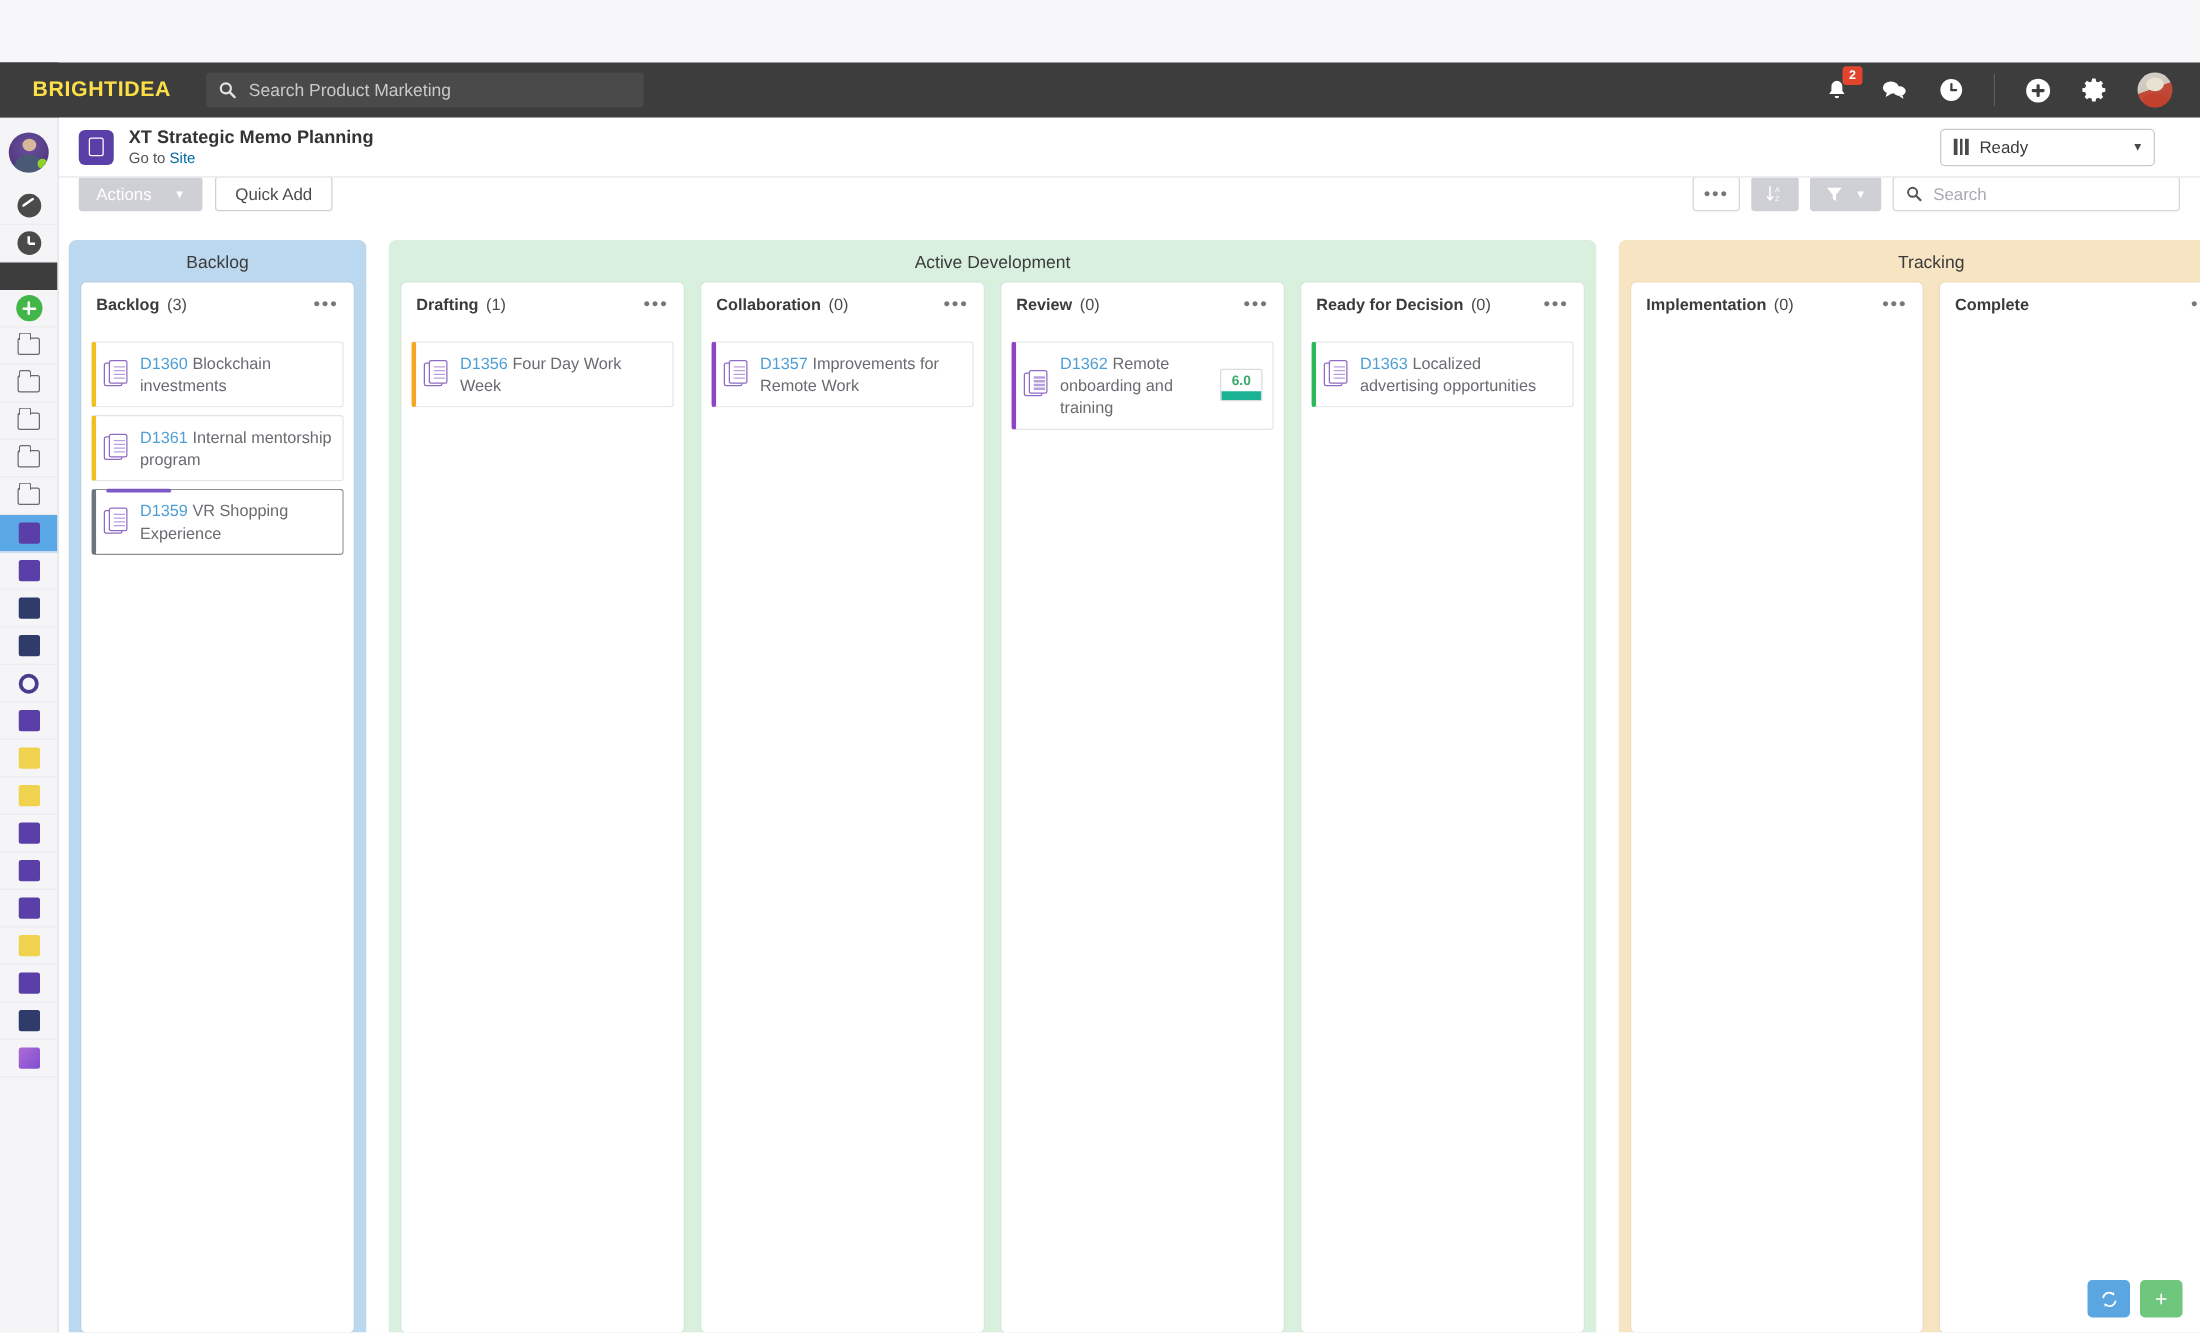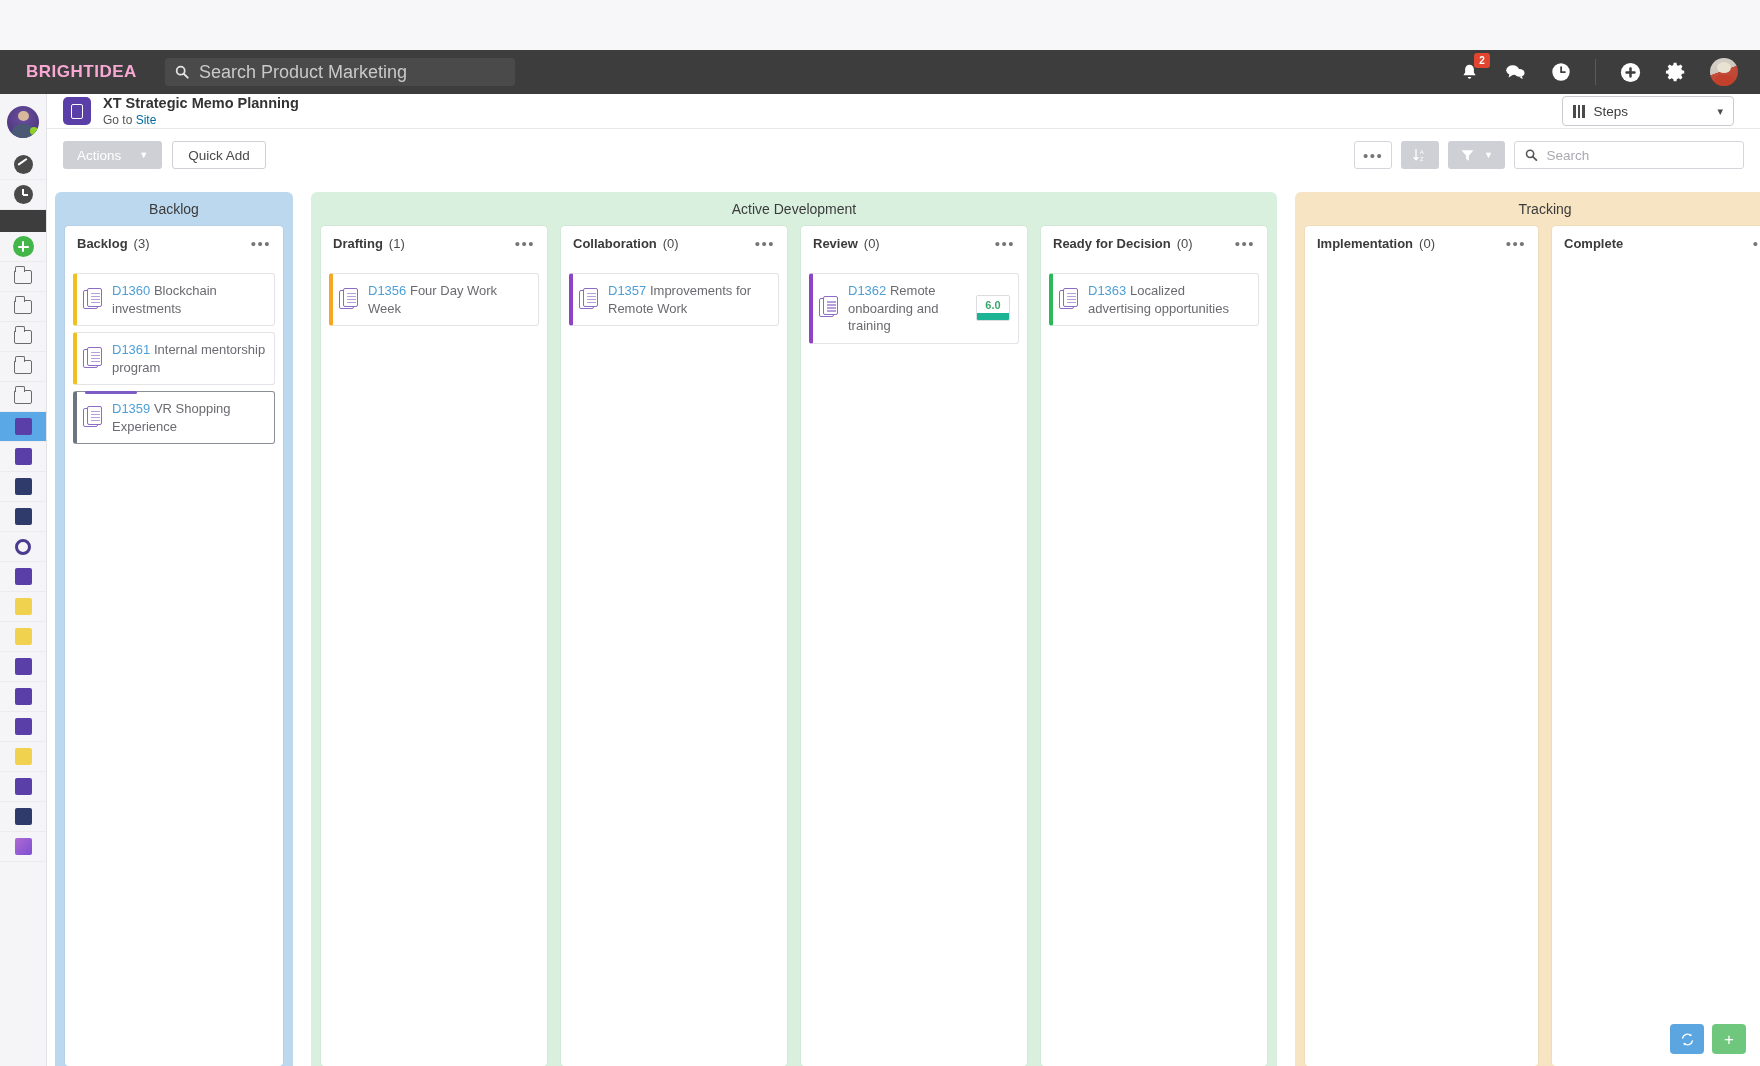--- a/index.html
+++ b/index.html
@@ -15,32 +15,32 @@
   .app-shell { position: absolute; left: 0; top: 50px; right: 0; bottom: 0; background: #ffffff; }
 
   
   .top-header {
     position: absolute; left: 0; top: 50px; right: 0; height: 44px;
     background: #3d3d3d; display: flex; align-items: center;
     z-index: 40;
   }
   .brand {
     width: 165px; padding-left: 26px; flex: 0 0 auto;
-    color: #f9a8d4; font-weight: bold; font-size: 17px;
+    color: #fde047; font-weight: bold; font-size: 17px;
     letter-spacing: 0.5px; font-family: "Liberation Sans", sans-serif;
   }
   .hdr-search {
     width: 350px; height: 28px; background: #4a4a4a; border-radius: 3px;
     display: flex; align-items: center; padding: 0 10px; gap: 10px;
     flex: 0 0 auto;
   }
   .hdr-search .mag { width: 14px; height: 14px; flex: 0 0 auto; }
   .hdr-search input {
     background: transparent; border: none; outline: none;
-    color: #dcdcdc; font-size: 18px; width: 100%;
+    color: #dcdcdc; font-size: 14px; width: 100%;
     font-family: "Liberation Sans", sans-serif;
   }
   .hdr-search input::placeholder { color: #c9c9c9; }
   .hdr-spacer { flex: 1 1 auto; }
   .hdr-icons { display: flex; align-items: center; gap: 22px; padding-right: 22px; }
   .hdr-ic { position: relative; width: 24px; height: 24px; display: flex; align-items: center; justify-content: center; cursor: pointer; }
   .badge {
     position: absolute; top: -7px; right: -9px;
     background: #e2452f; color: #fff; font-size: 10px; font-weight: bold;
     border-radius: 3px; min-width: 16px; height: 15px; line-height: 15px;
@@ -105,23 +105,23 @@
   .ic-plus-g::before,.ic-plus-g::after{content:"";position:absolute;background:#fff;border-radius:1px;}
   .ic-plus-g::before{left:5px;top:9.5px;width:11px;height:2.5px;}
   .ic-plus-g::after{left:9.25px;top:5px;width:2.5px;height:11px;}
   .ic-gauge,.ic-clock-d{width:19px;height:19px;border-radius:50%;background:#4a4a4a;position:relative;}
   .ic-clock-d::before{content:"";position:absolute;left:8.5px;top:4px;width:2px;height:6px;background:#fff;}
   .ic-clock-d::after{content:"";position:absolute;left:9px;top:9px;width:5px;height:2px;background:#fff;}
   .ic-gauge::before{content:"";position:absolute;left:4px;top:9px;width:11px;height:2px;background:#fff;transform:rotate(-35deg);transform-origin:left center;border-radius:1px;}
 
   
   .proj-bar {
-    position: absolute; left: 47px; top: 94px; right: 0; height: 35px;
+    position: absolute; left: 47px; top: 94px; right: 0; height: 48px;
     background: #fff; border-bottom: 1px solid #e8e8ec;
-    display: flex; align-items: center; padding: 0 26px 0 16px; z-index: 20;
+    display: flex; align-items: center; padding: 0 36px 0 16px; z-index: 20;
   }
   .proj-icon {
     width: 28px; height: 28px; border-radius: 5px; background: #5b3fa8;
     display: flex; align-items: center; justify-content: center; flex: 0 0 auto;
   }
   .proj-icon .pg { width: 12px; height: 15px; border: 1.8px solid #fff; border-radius: 2px; }
   .proj-txt { margin-left: 12px; line-height: 1.25; }
   .proj-title { font-size: 14.5px; font-weight: bold; color: #333; }
   .proj-sub { font-size: 12px; color: #555; }
   .proj-sub a { color: #0369a1; text-decoration: none; cursor: pointer; }
@@ -393,21 +393,21 @@
     <div class="proj-sub">
       <span>Go to </span><a>Site</a>
     </div>
   </div>
   <div class="steps-select">
     <span class="bars-ic">
         <i></i>
         <i></i>
         <i></i>
       </span>
-    <span>Steps</span>
+    <span>Ready</span>
     <span class="steps-chev">▾</span>
   </div>
 </div>
 
 <div class="toolbar">
   <button class="btn-actions">
     <span>Actions</span>
     <span class="cv">▼</span>
   </button>
   <button class="btn-quickadd">Quick Add</button>

